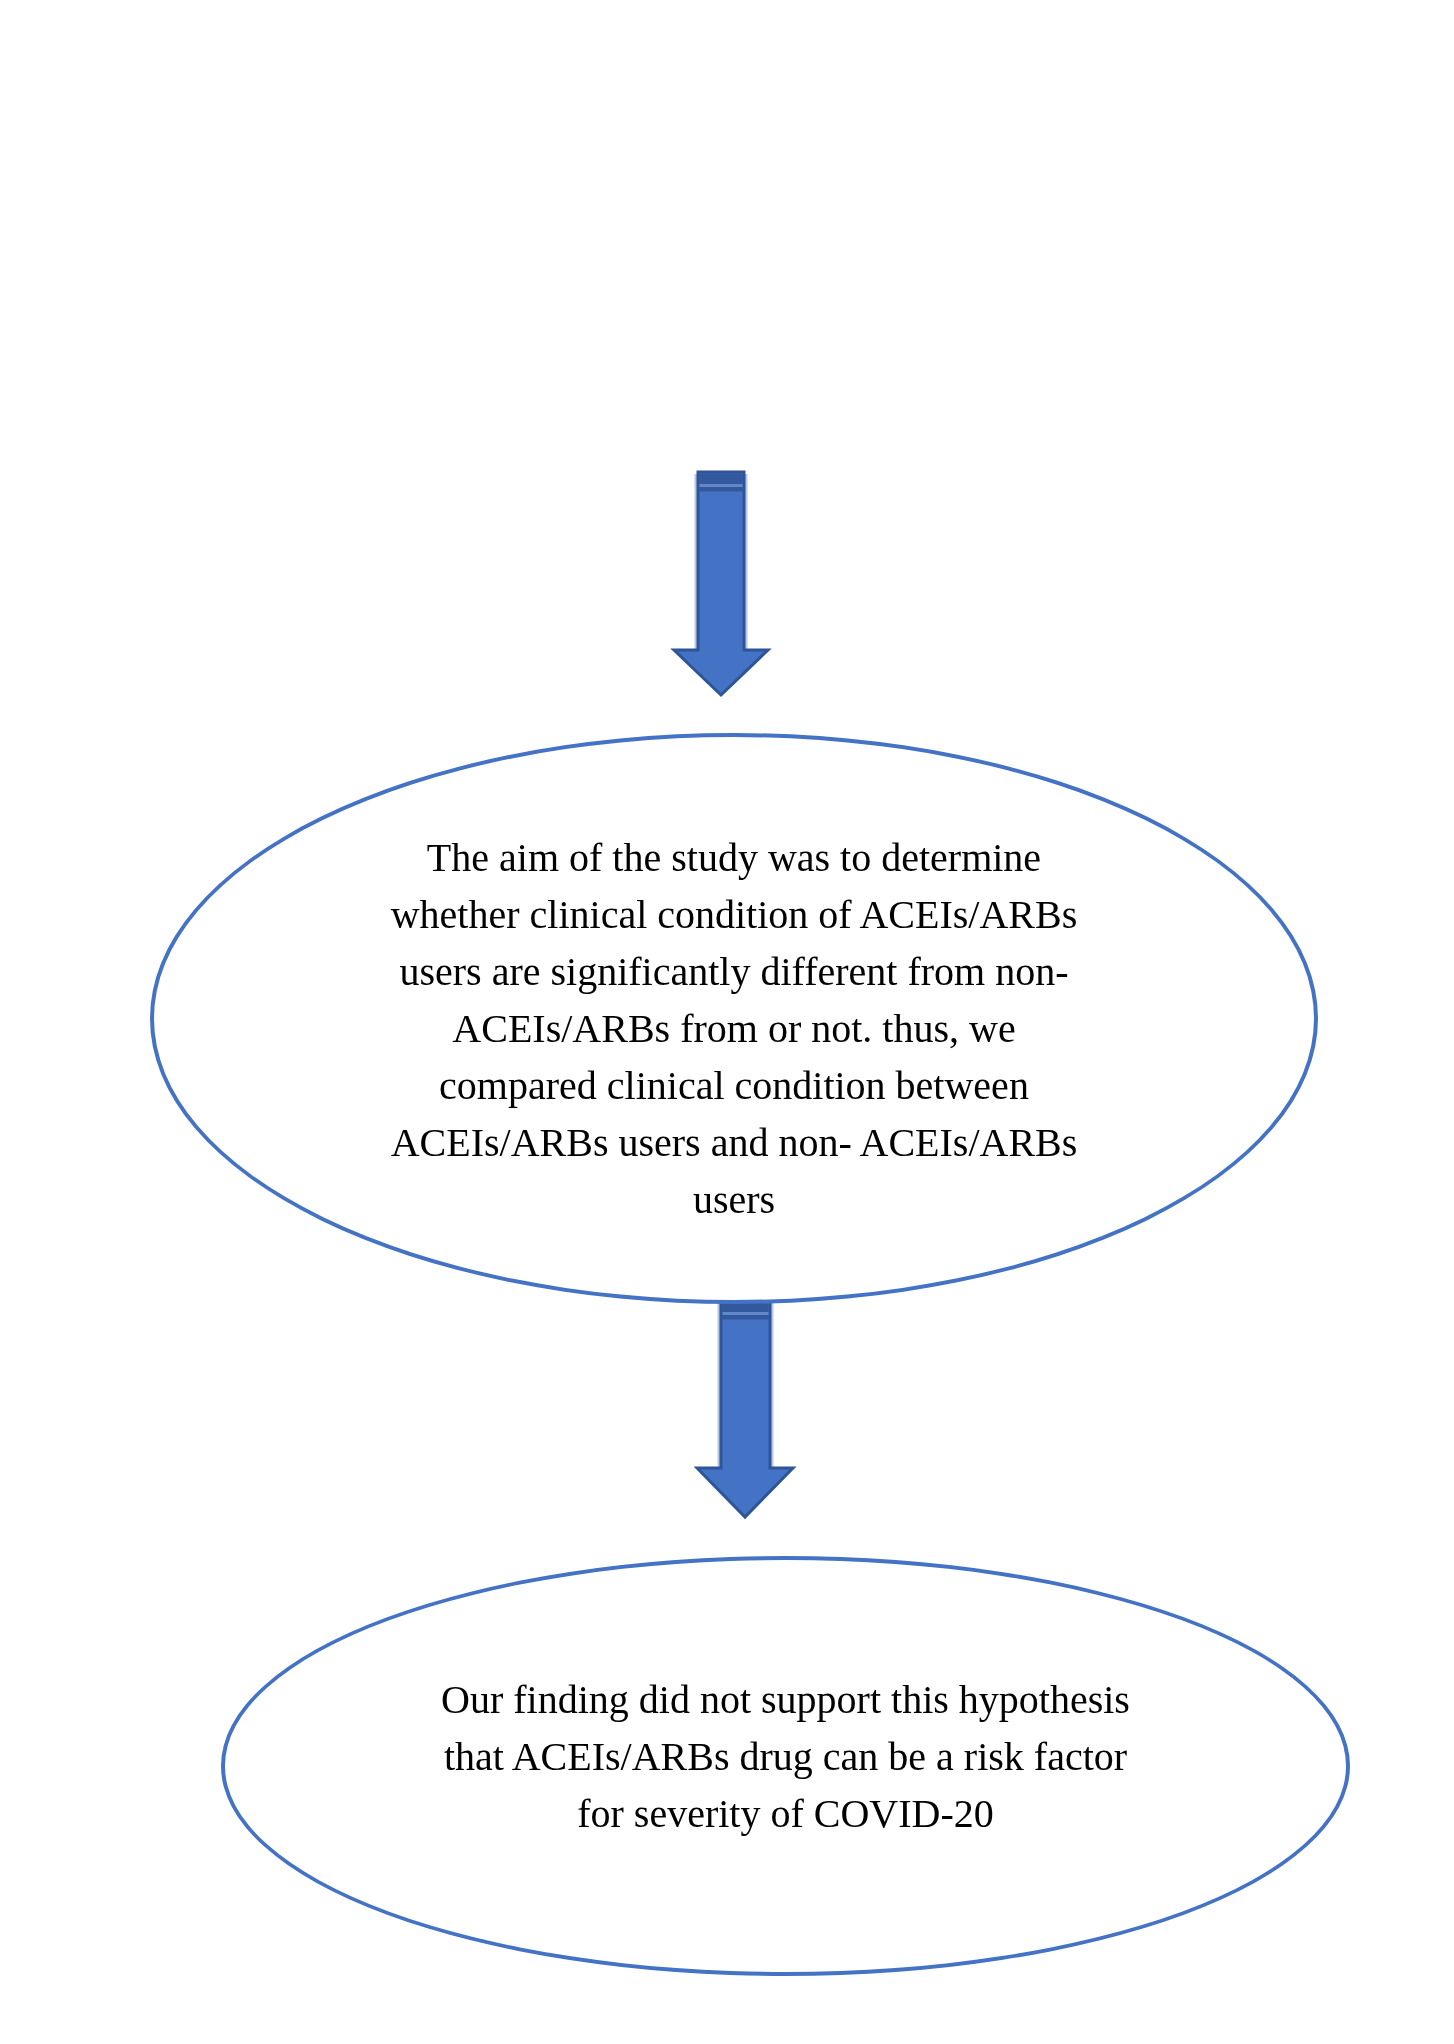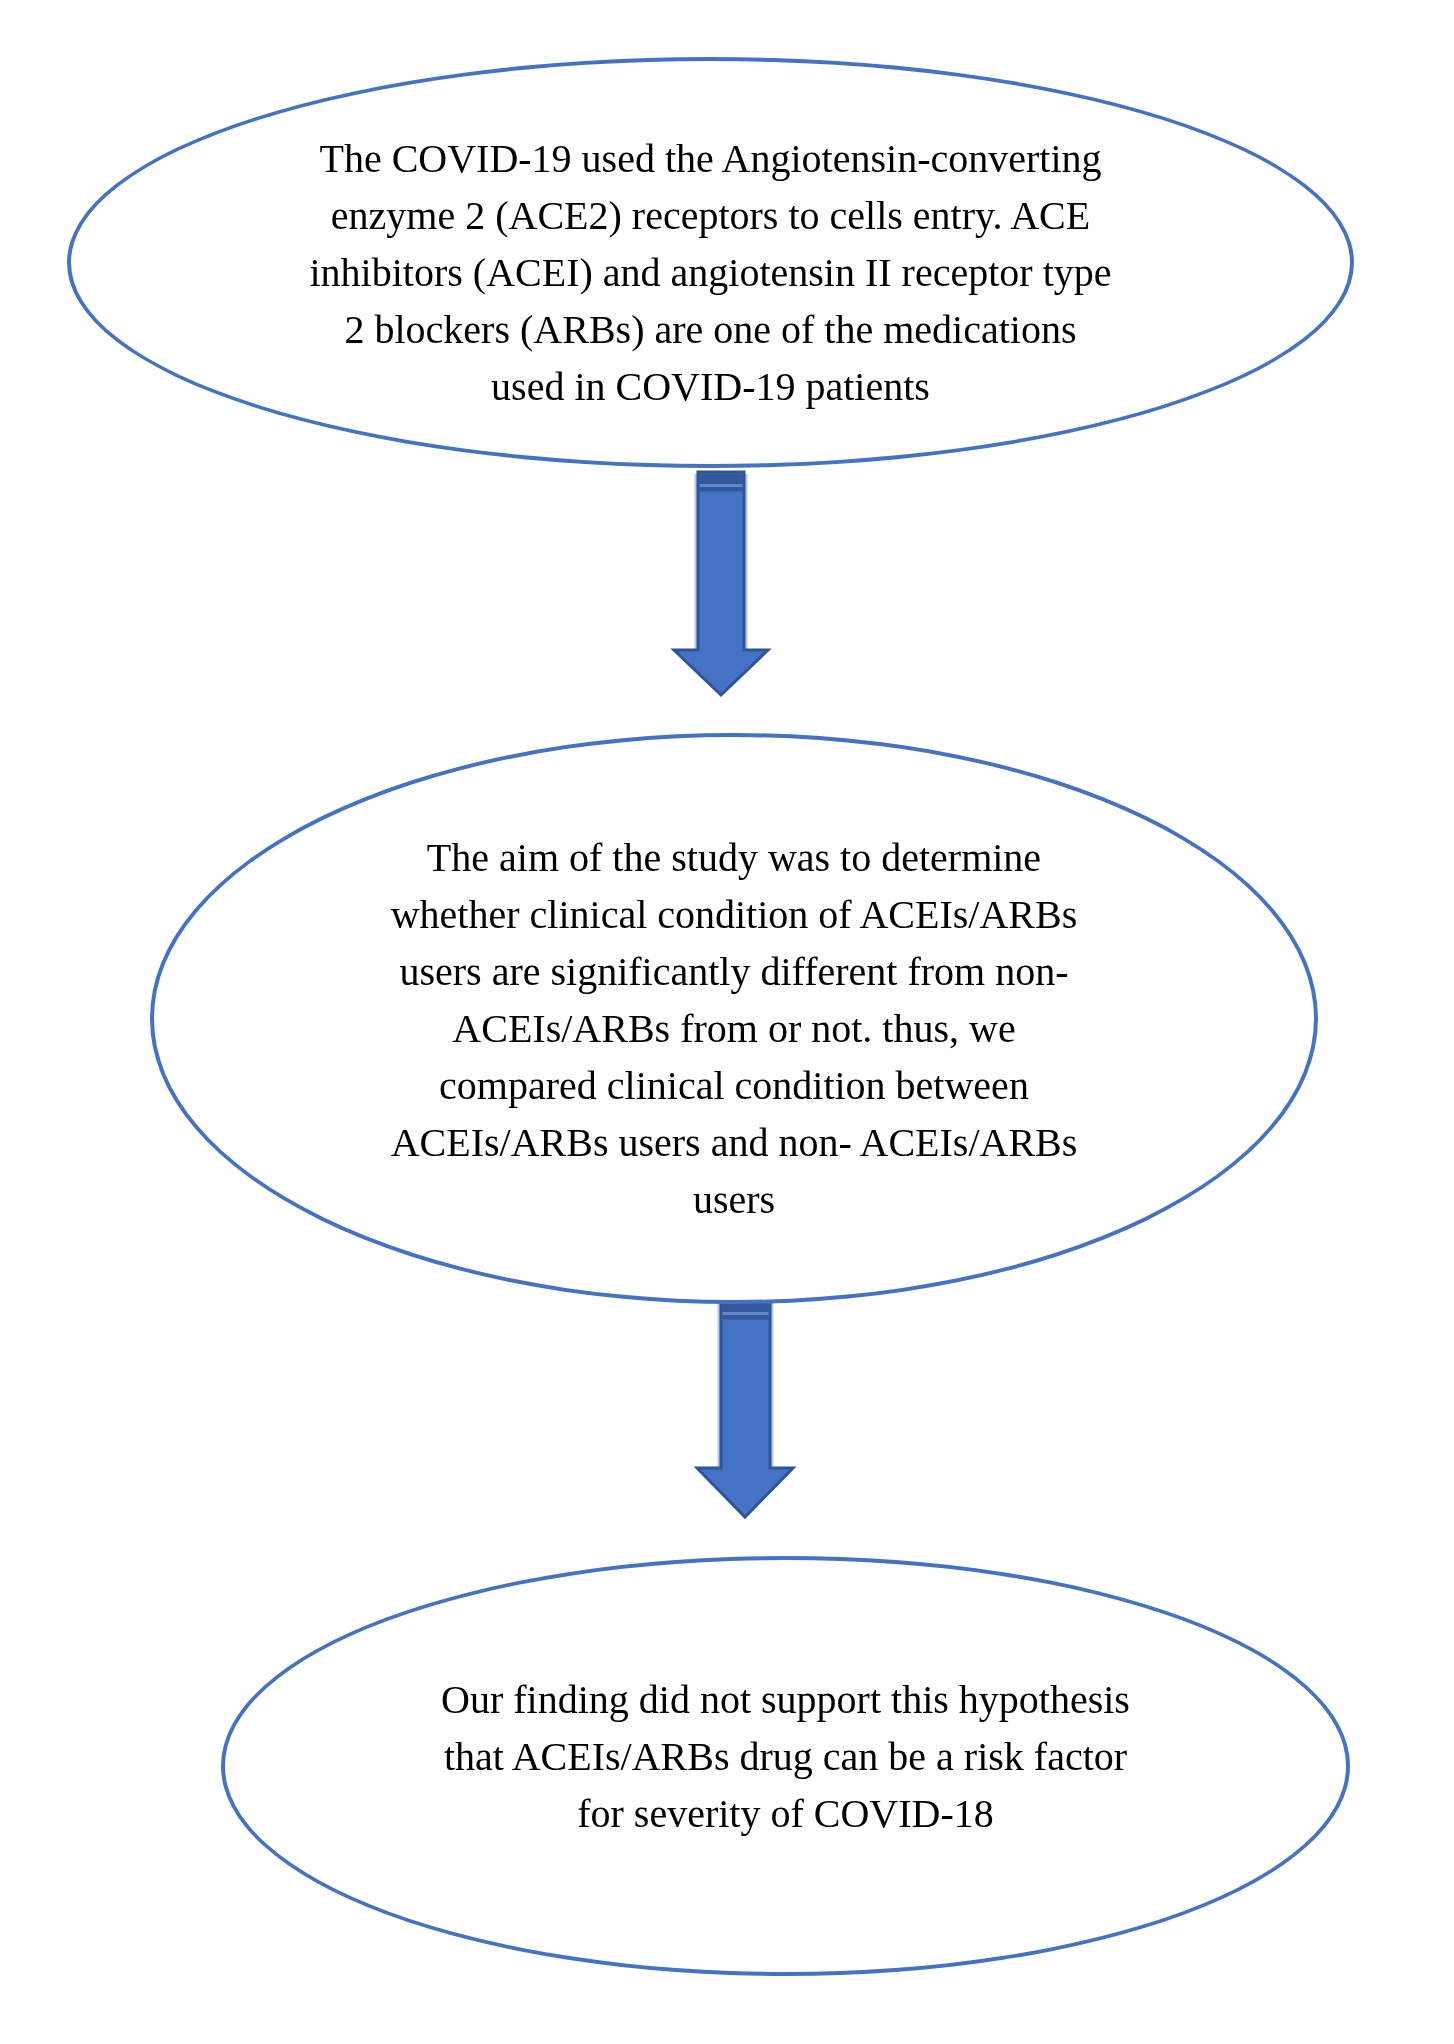--- a/index.html
+++ b/index.html
@@ -70,37 +70,30 @@
   <div class="connector connector-2">
     <svg width="104" height="228" viewBox="0 0 104 228">
       <rect x="23.5" y="4" width="2.5" height="172" fill="#B9C6E4"></rect>
       <rect x="77" y="4" width="2.5" height="172" fill="#B9C6E4"></rect>
       <polygon points="27,2 76,2 76,176 99,176 51,225 3,176 27,176" fill="#4472C4" stroke="#2E5597" stroke-width="3" stroke-linejoin="miter"></polygon>
       <rect x="28.5" y="3.5" width="46" height="24" fill="#33589D"></rect>
       <rect x="28.5" y="20" width="46" height="3" fill="#6288C9"></rect>
     </svg>
   </div>
 
-  <div class="node node-1">
-    <div class="node-text">The COVID-19 used the Angiotensin-converting
-enzyme 2 (ACE2) receptors to cells entry. ACE
-inhibitors (ACEI) and angiotensin II receptor type
-2 blockers (ARBs) are one of the medications
-used in COVID-19 patients</div>
-  </div>
 
   <div class="node node-2">
     <div class="node-text">The aim of the study was to determine
 whether clinical condition of ACEIs/ARBs
 users are significantly different from non-
 ACEIs/ARBs from or not. thus, we
 compared clinical condition between
 ACEIs/ARBs users and non- ACEIs/ARBs
 users</div>
   </div>
 
   <div class="node node-3">
     <div class="node-text">Our finding did not support this hypothesis
 that ACEIs/ARBs drug can be a risk factor
-for severity of COVID-18</div>
+for severity of COVID-20</div>
   </div>
 
 </div>
 
 </body></html>

